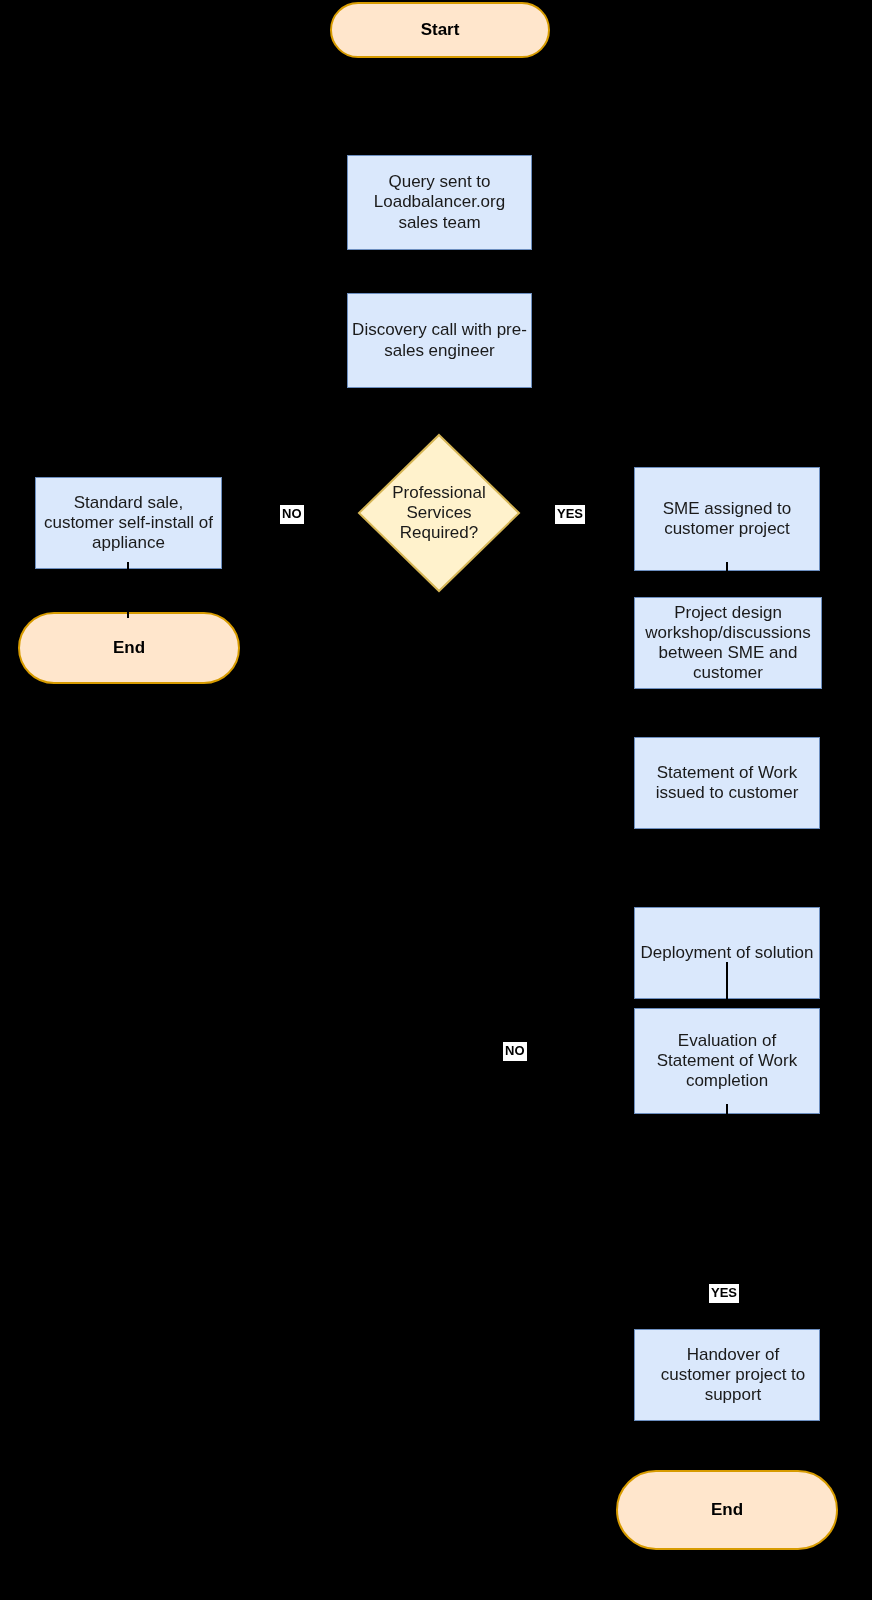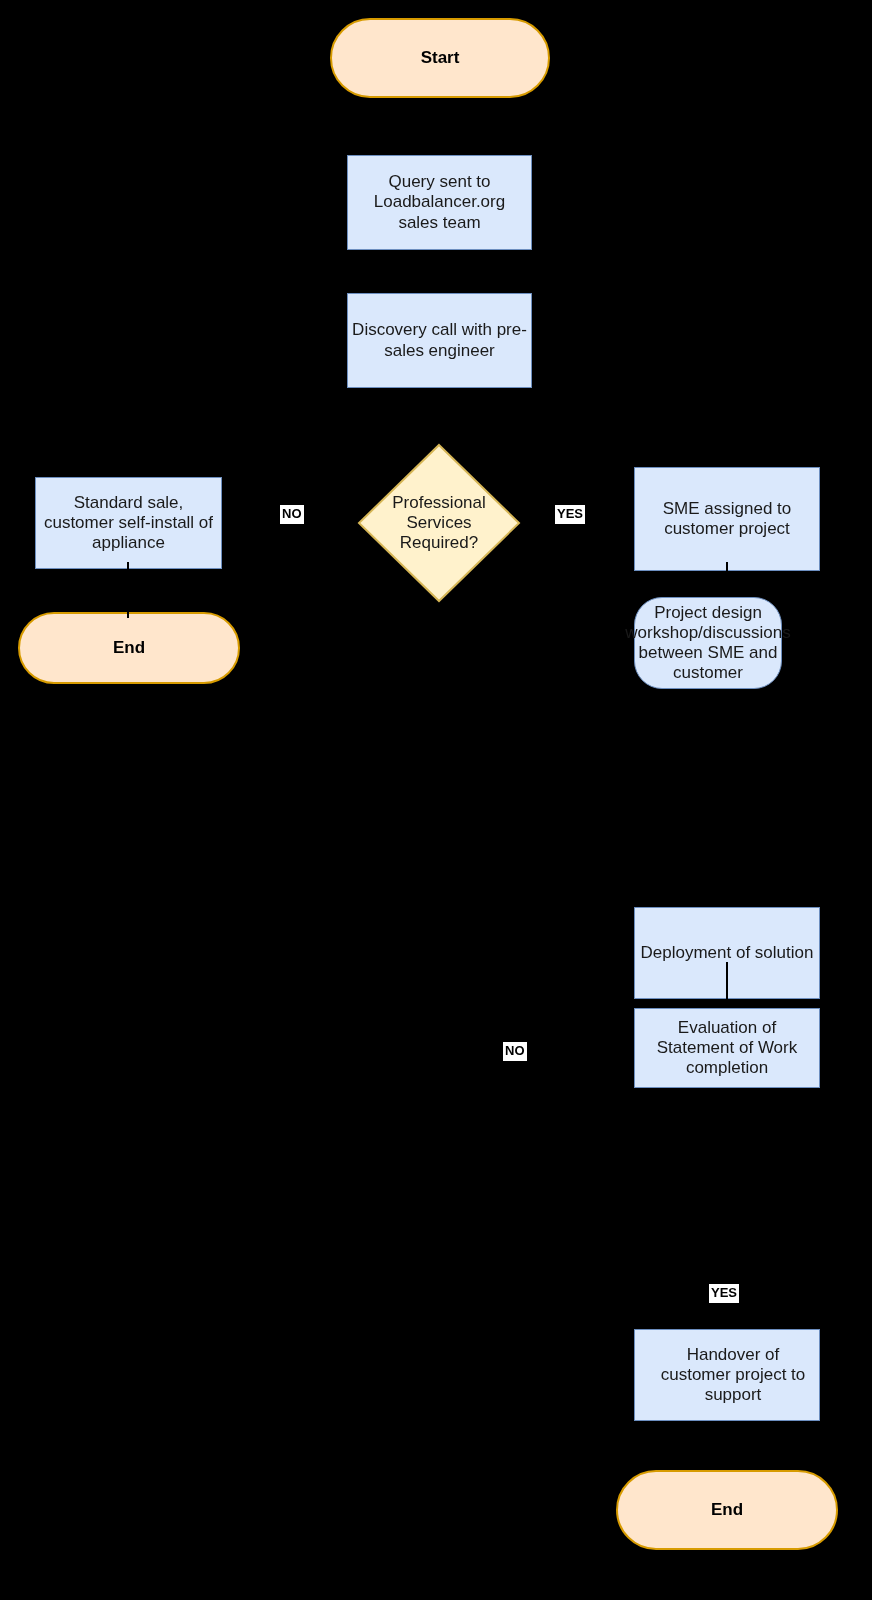--- a/index.html
+++ b/index.html
@@ -95,33 +95,33 @@
   <div class="connector" style="left:726px; top:692px; width:2px; height:43px;"></div>
   <div class="connector" style="left:726px; top:832px; width:2px; height:38px;"></div>
   <div class="connector" style="left:726px; top:962px; width:2px; height:45px;"></div>
   <div class="connector" style="left:726px; top:1104px; width:2px; height:36px;"></div>
   <div class="connector" style="left:726px; top:1287px; width:2px; height:42px;"></div>
   <div class="connector" style="left:726px; top:1421px; width:2px; height:49px;"></div>
   <div class="connector" style="left:516px; top:1212px; width:150px; height:2px;"></div>
   <div class="connector" style="left:516px; top:1055px; width:2px; height:159px;"></div>
   <div class="connector" style="left:516px; top:1055px; width:118px; height:2px;"></div>
 
-  <div class="node terminator" style="left:330px; top:18px; width:220px; height:80px;">
+  <div class="node terminator" style="left:330px; top:2px; width:220px; height:56px;">
     <span>Start</span>
   </div>
 
   <div class="node process" style="left:347px; top:293px; width:185px; height:95px;">
     <span>Discovery call with pre-sales engineer</span>
   </div>
 
   <div class="node process" style="left:347px; top:155px; width:185px; height:95px;">
     <span>Query sent to Loadbalancer.org sales team</span>
   </div>
 
-  <div class="decision-wrap" style="left:357px; top:443px; width:164px; height:160px;">
+  <div class="decision-wrap" style="left:357px; top:433px; width:164px; height:160px;">
     <svg class="decision-shape" viewBox="0 0 164 160" preserveAspectRatio="none">
       <polygon points="82,2 162,80 82,158 2,80" fill="#fff2cc" stroke="#d6b656" stroke-width="2"></polygon>
     </svg>
     <span class="decision-label">Professional Services Required?</span>
   </div>
 
   <div class="edge-label" style="left:280px; top:505px;">
     <span>NO</span>
   </div>
 
@@ -134,30 +134,33 @@
   </div>
 
   <div class="node terminator" style="left:18px; top:612px; width:222px; height:72px;">
     <span>End</span>
   </div>
 
   <div class="node process" style="left:634px; top:467px; width:186px; height:104px;">
     <span>SME assigned to customer project</span>
   </div>
 
-  <div class="node process" style="left:634px; top:597px; width:148px; height:92px;border-radius:28px;">
+  <div class="node process" style="left:634px; top:597px; width:188px; height:92px;">
     <span>Project design workshop/discussions between SME and customer</span>
   </div>
 
+  <div class="node process" style="left:634px; top:737px; width:186px; height:92px;">
+    <span>Statement of Work issued to customer</span>
+  </div>
 
   <div class="node process" style="left:634px; top:869px; width:186px; height:92px;margin-top:38px;">
     <span>Deployment of solution</span>
   </div>
 
-  <div class="node process" style="left:634px; top:1008px; width:186px; height:80px;">
+  <div class="node process" style="left:634px; top:1008px; width:186px; height:106px;">
     <span>Evaluation of Statement of Work completion</span>
   </div>
 
   <div class="edge-label" style="left:503px; top:1042px;">
     <span>NO</span>
   </div>
 
 
   <div class="edge-label" style="left:709px; top:1284px;">
     <span>YES</span>

